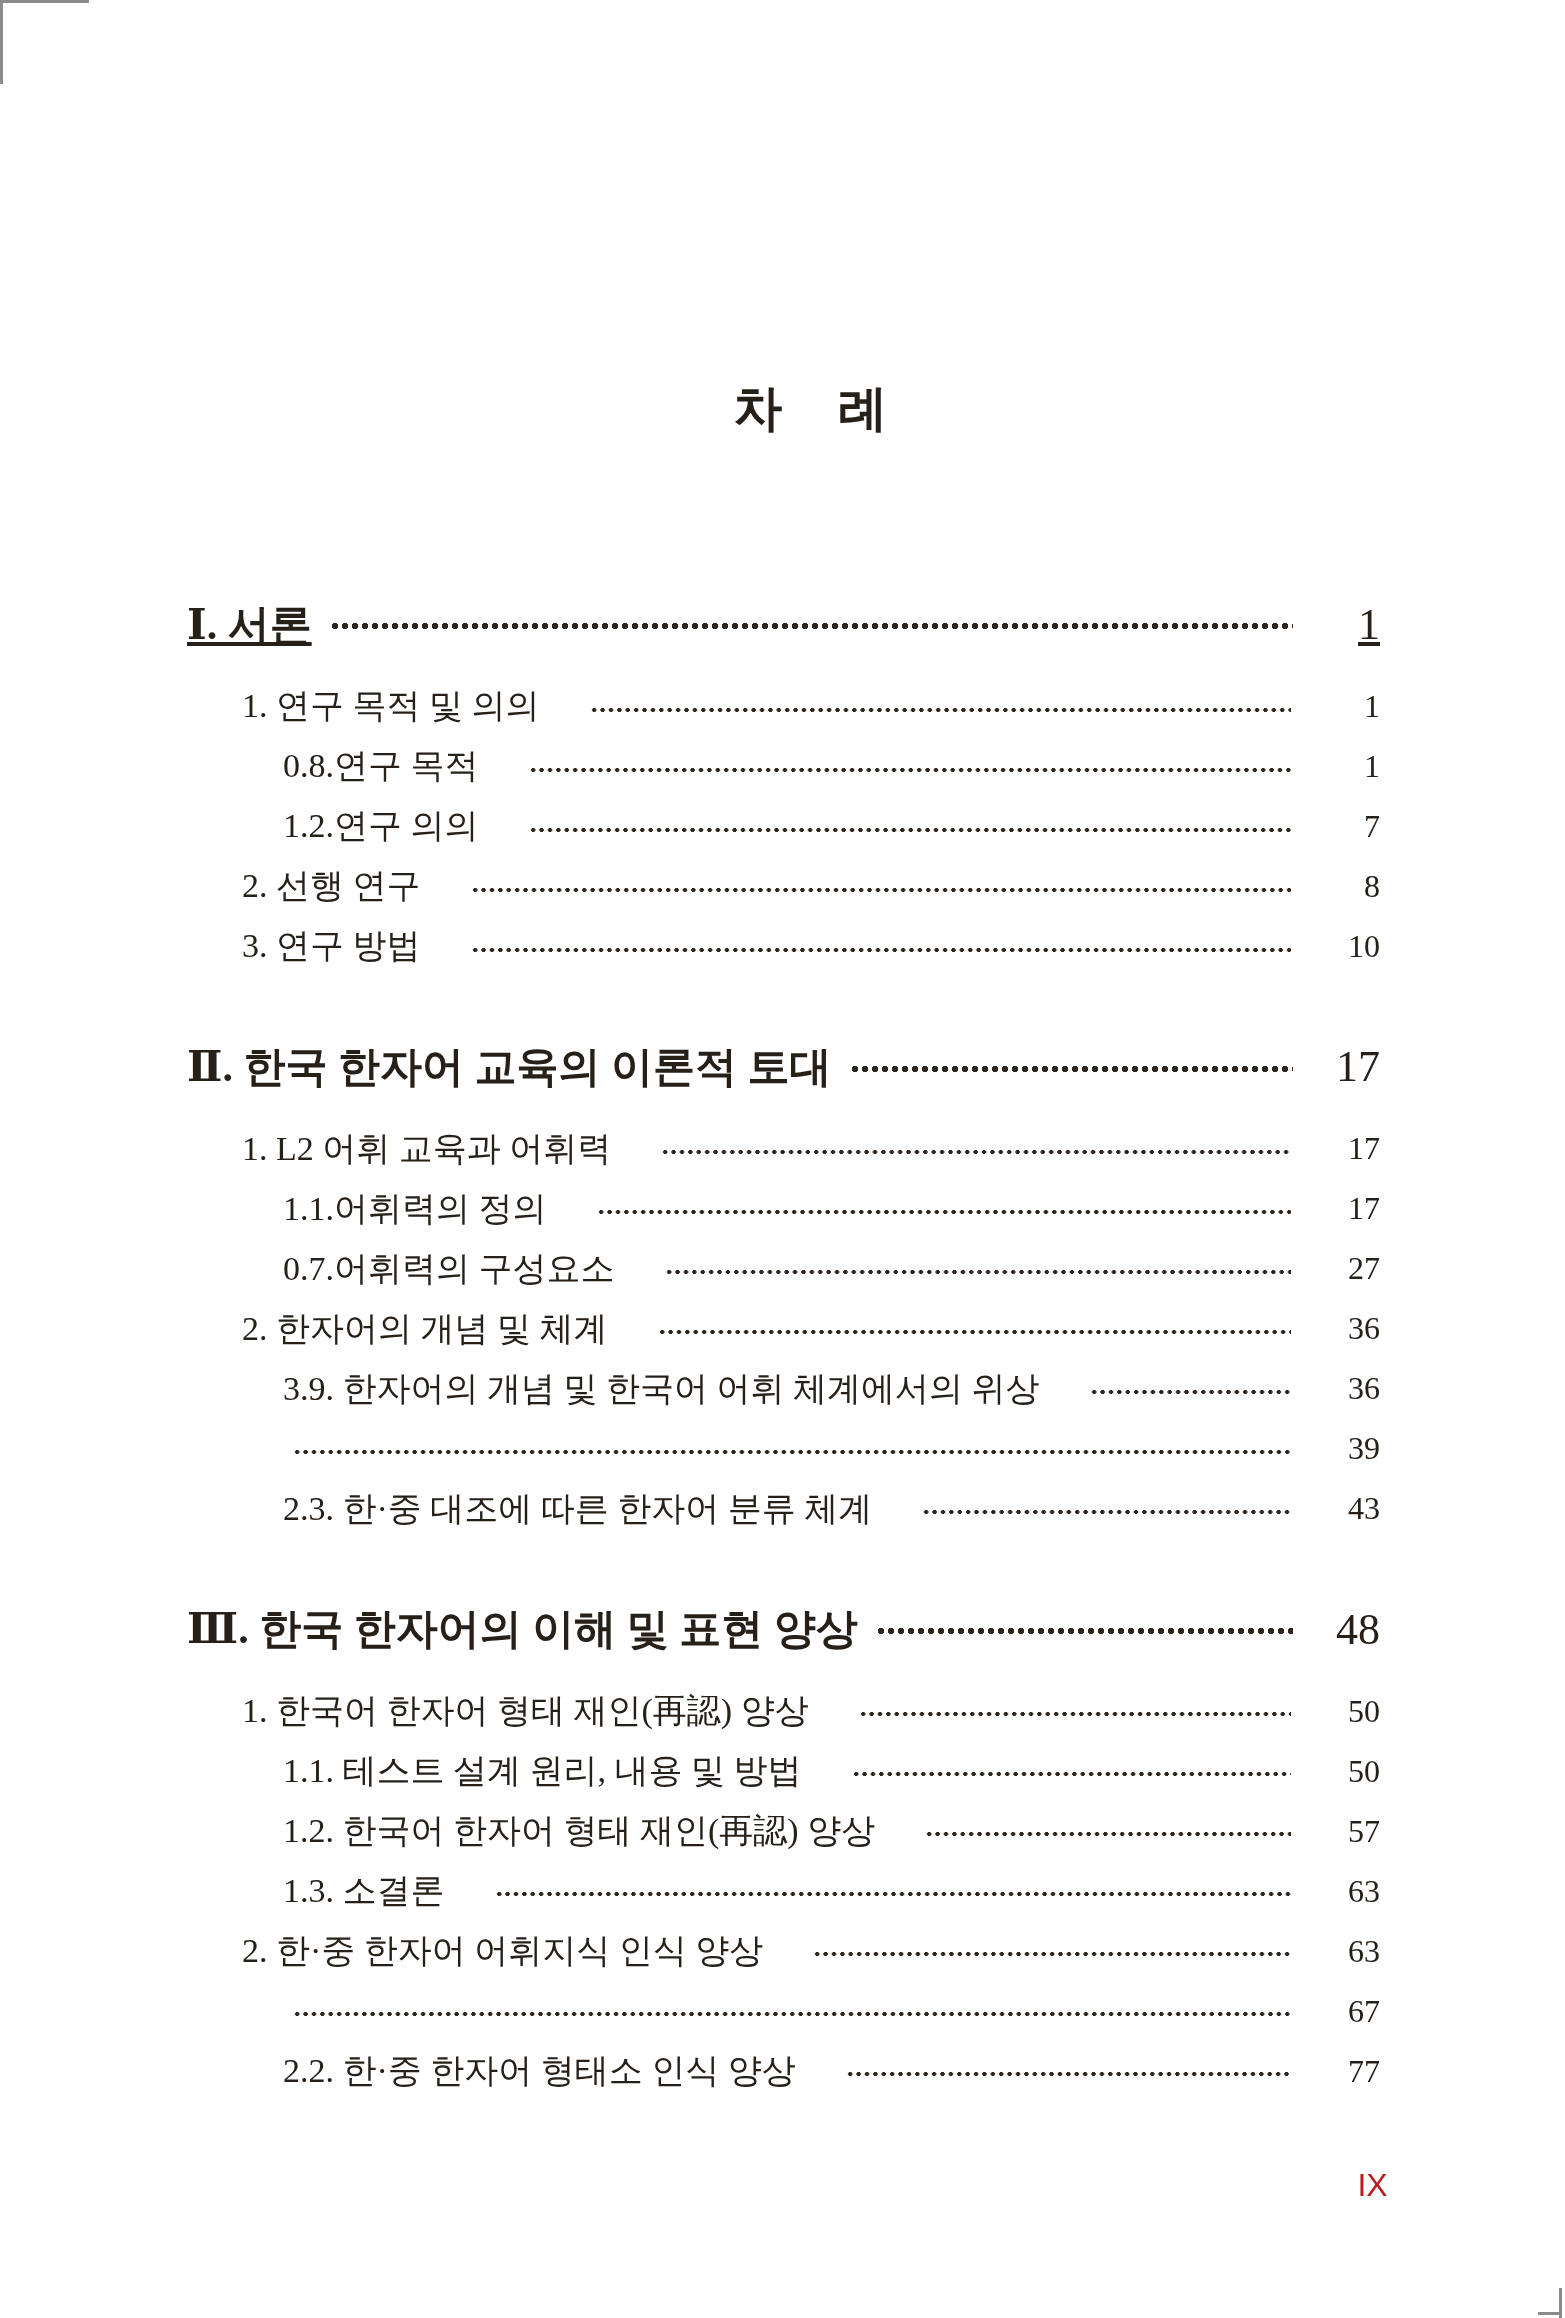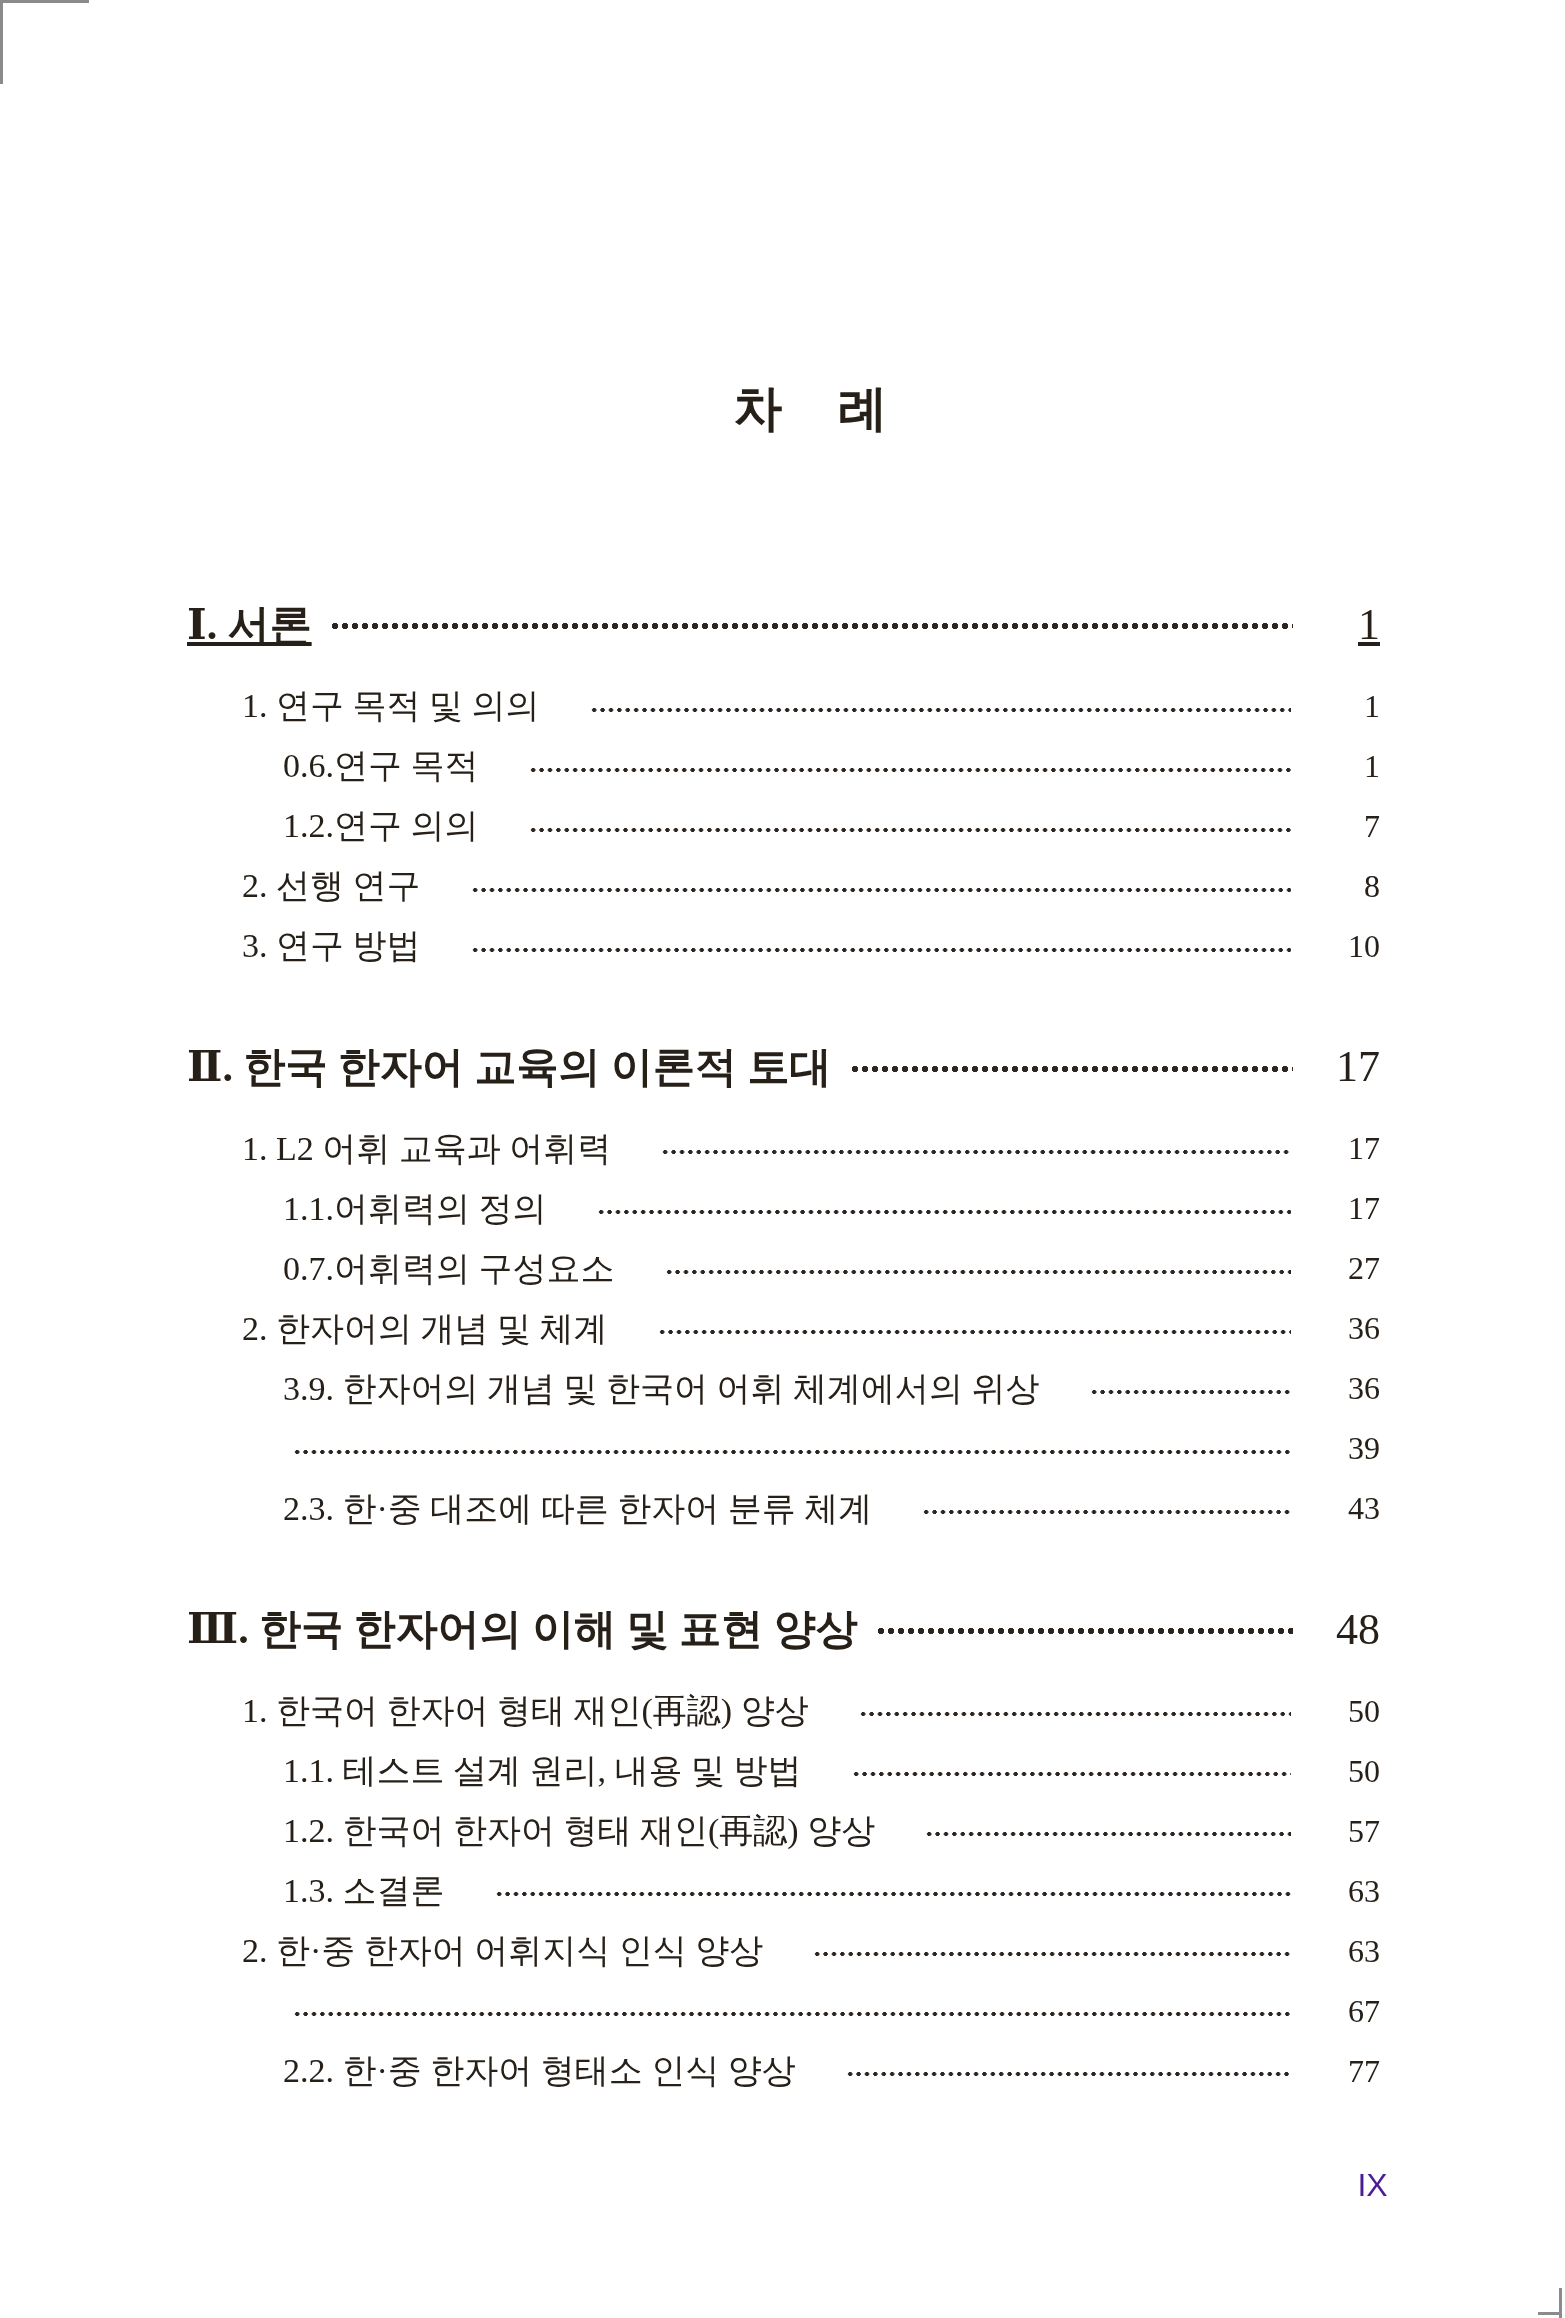--- a/index.html
+++ b/index.html
@@ -74,21 +74,21 @@
   .row.heading .pagenum { font-size: 44px; min-width: 47px; }
 
   .footer {
     position: absolute;
     left: 1339px;
     top: 2167px;
     width: 67px;
     text-align: center;
     font-family: "Liberation Sans", "DejaVu Sans", sans-serif;
     font-size: 32px;
-    color: #4c1d95;
+    color: #b91c1c;
   }
 </style>
 </head>
 <body>
 
 <div class="page">
   <div class="scan-edge tl-h"></div>
   <div class="scan-edge tl-v"></div>
   <div class="scan-edge br-v"></div>
   <div class="scan-edge br-h"></div>
@@ -101,21 +101,21 @@
           <span class="label">Ⅰ. 서론</span>
           <span class="leader"></span>
           <span class="pagenum">1</span>
         </div>
         <div class="row item lv1">
           <span class="label">1. 연구 목적 및 의의</span>
           <span class="leader"></span>
           <span class="pagenum">1</span>
         </div>
         <div class="row item lv2">
-          <span class="label">0.6.연구 목적</span>
+          <span class="label">0.8.연구 목적</span>
           <span class="leader"></span>
           <span class="pagenum">1</span>
         </div>
         <div class="row item lv2">
           <span class="label">1.2.연구 의의</span>
           <span class="leader"></span>
           <span class="pagenum">7</span>
         </div>
         <div class="row item lv1">
           <span class="label">2. 선행 연구</span>

